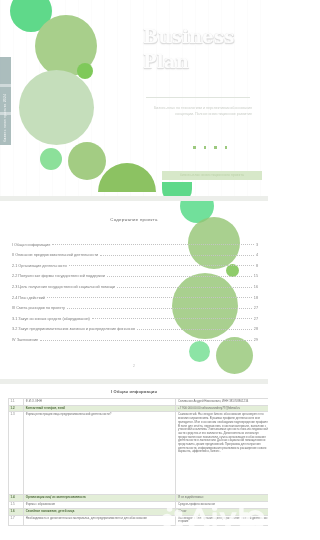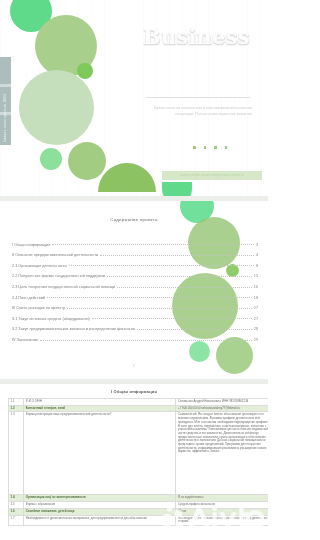--- a/index.html
+++ b/index.html
@@ -43,21 +43,21 @@
   .left-bar .s2{top:55px;height:3px;}
   .left-bar-text{
     position:absolute;left:1px;top:62px;width:9px;height:80px;
     writing-mode:vertical-rl;transform:rotate(180deg);
     font-size:3.4px;letter-spacing:.3px;color:rgba(255,255,255,.85);
     white-space:nowrap;overflow:hidden;line-height:9px;
   }
   .cover-title{
     position:absolute;left:143px;top:24px;width:120px;
     font-family:"DejaVu Serif", serif;font-weight:bold;
-    font-size:21px;line-height:25px;color:#fdfdfd;
+    font-size:18px;line-height:25px;color:#fdfdfd;
     text-shadow:0.6px 0.6px 0 #dedede, -0.4px -0.4px 0 #e8e8e8, 0 1px 1.4px rgba(140,140,140,.55);
     letter-spacing:.2px;
   }
   .cover-rule{
     position:absolute;left:146px;top:97px;width:104px;height:1px;
     background:#dfe4dd;
   }
   .cover-sub{
     position:absolute;left:146px;top:106px;width:106px;
     font-size:3.6px;line-height:5.6px;color:#c9cdc7;text-align:right;
@@ -156,20 +156,21 @@
     <div class="circ c7"></div>
 
     <div class="left-bar">
       <div class="seg s1"></div>
       <div class="seg s2"></div>
     </div>
     <div class="left-bar-text">бизнес план проекта 2024</div>
 
     <div class="cover-title">
       <div>Business</div>
+      <div>Plan</div>
     </div>
 
     <div class="cover-rule"></div>
 
     <div class="cover-sub">Бизнес-план по технологиям и перспективам обоснования концепции. Полное инвестиционное развитие</div>
 
     <div class="dots">
       <i></i>
       <i></i>
       <i></i>

